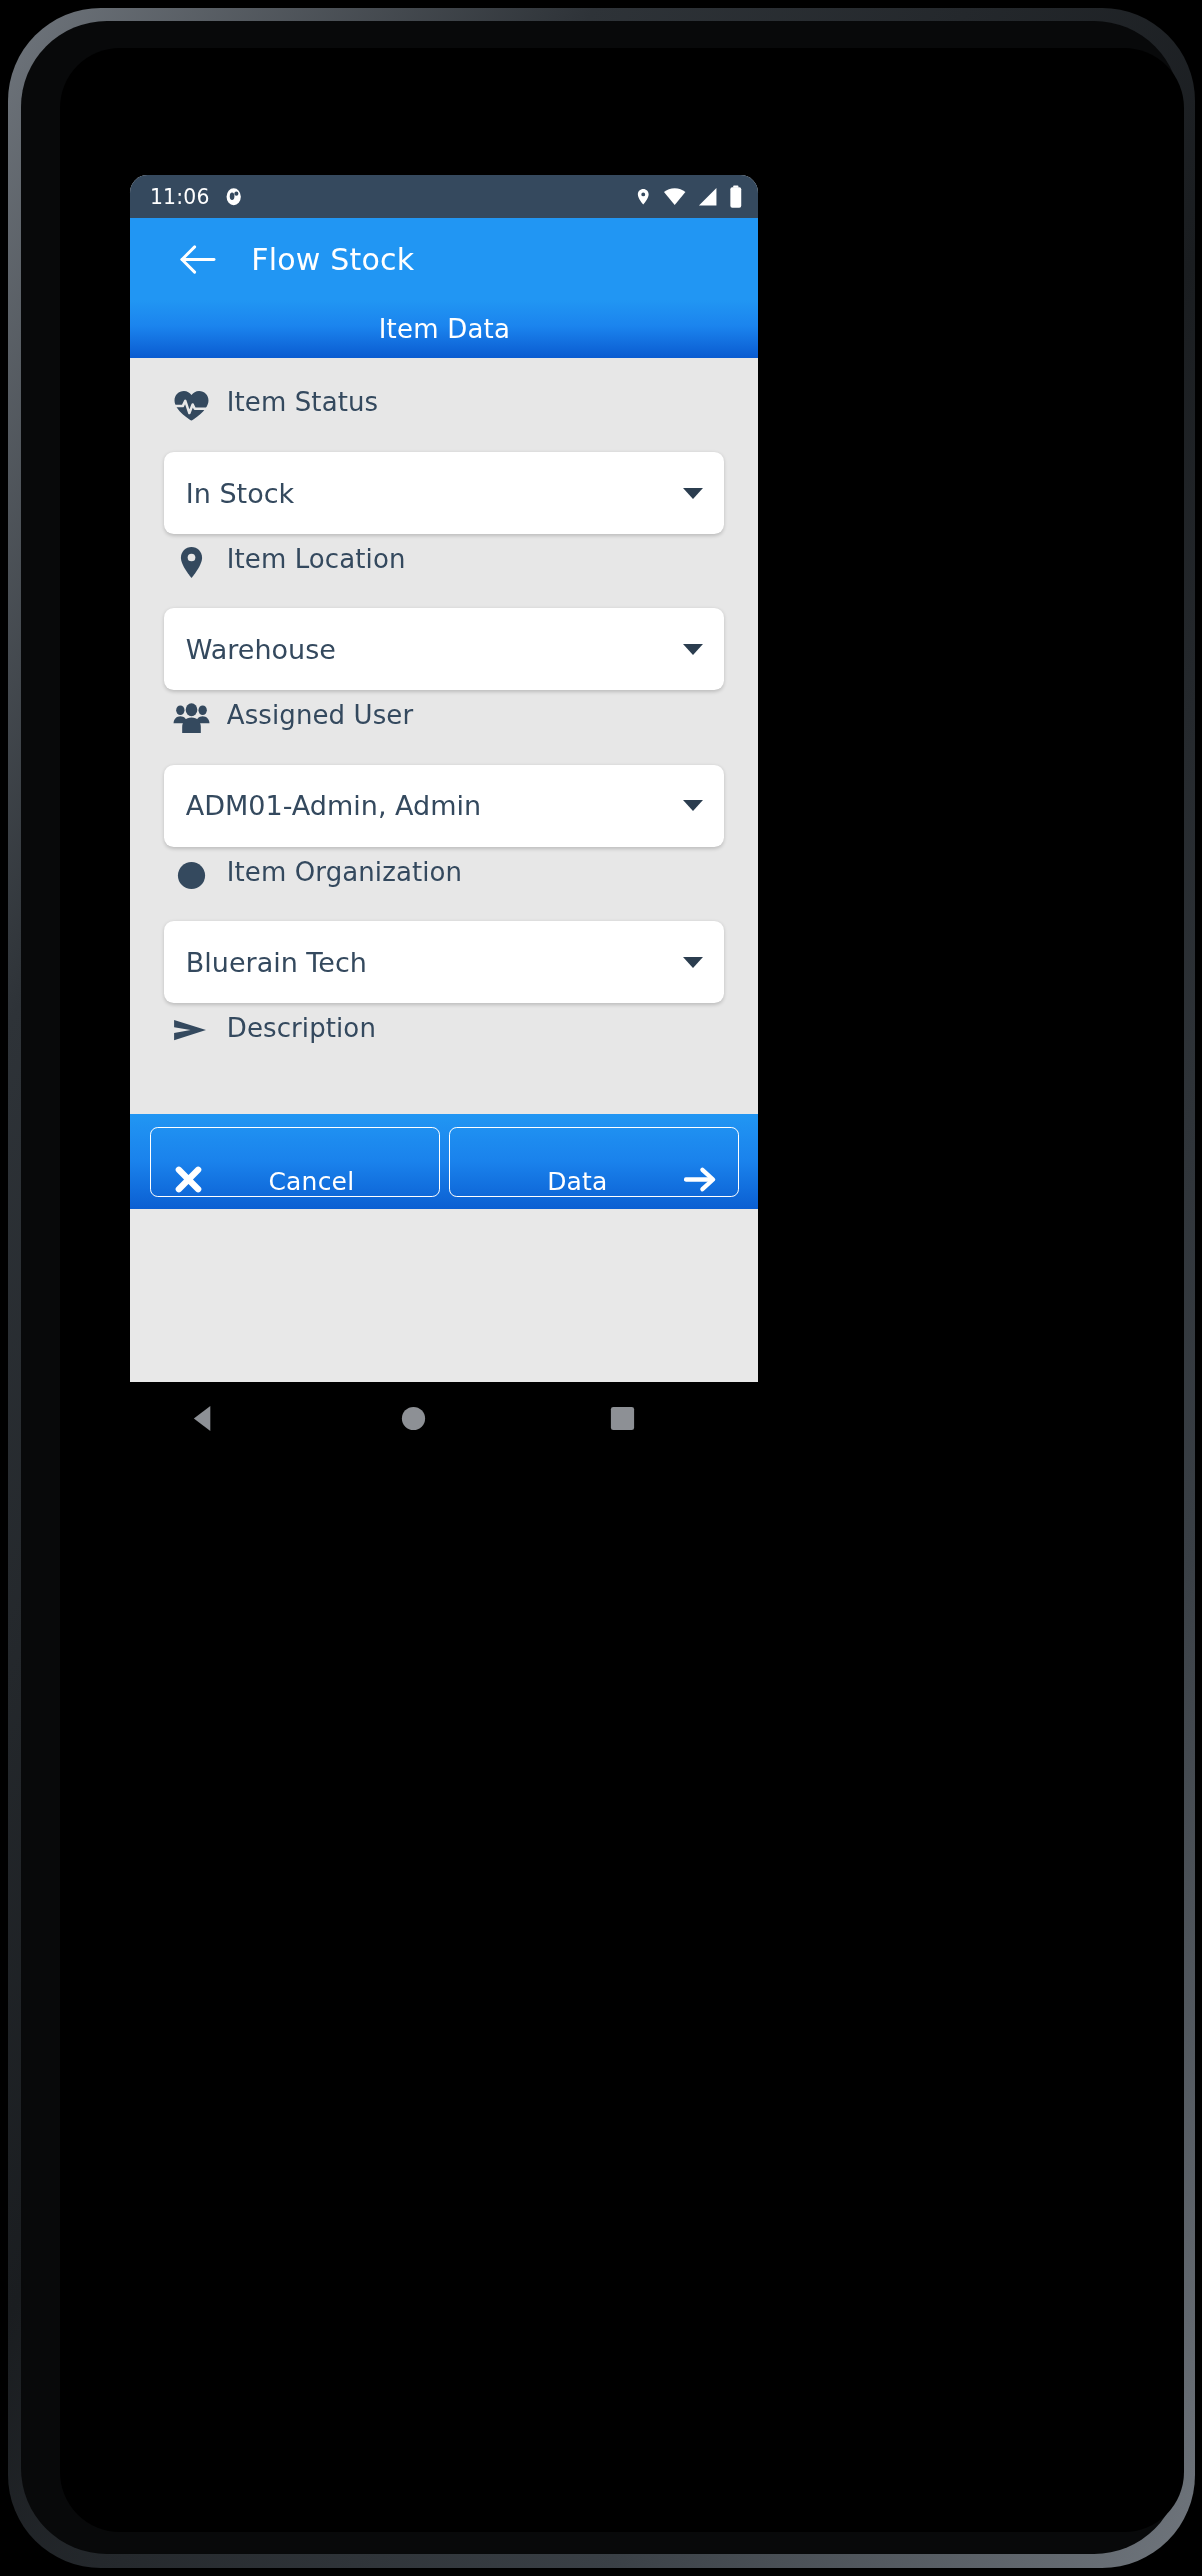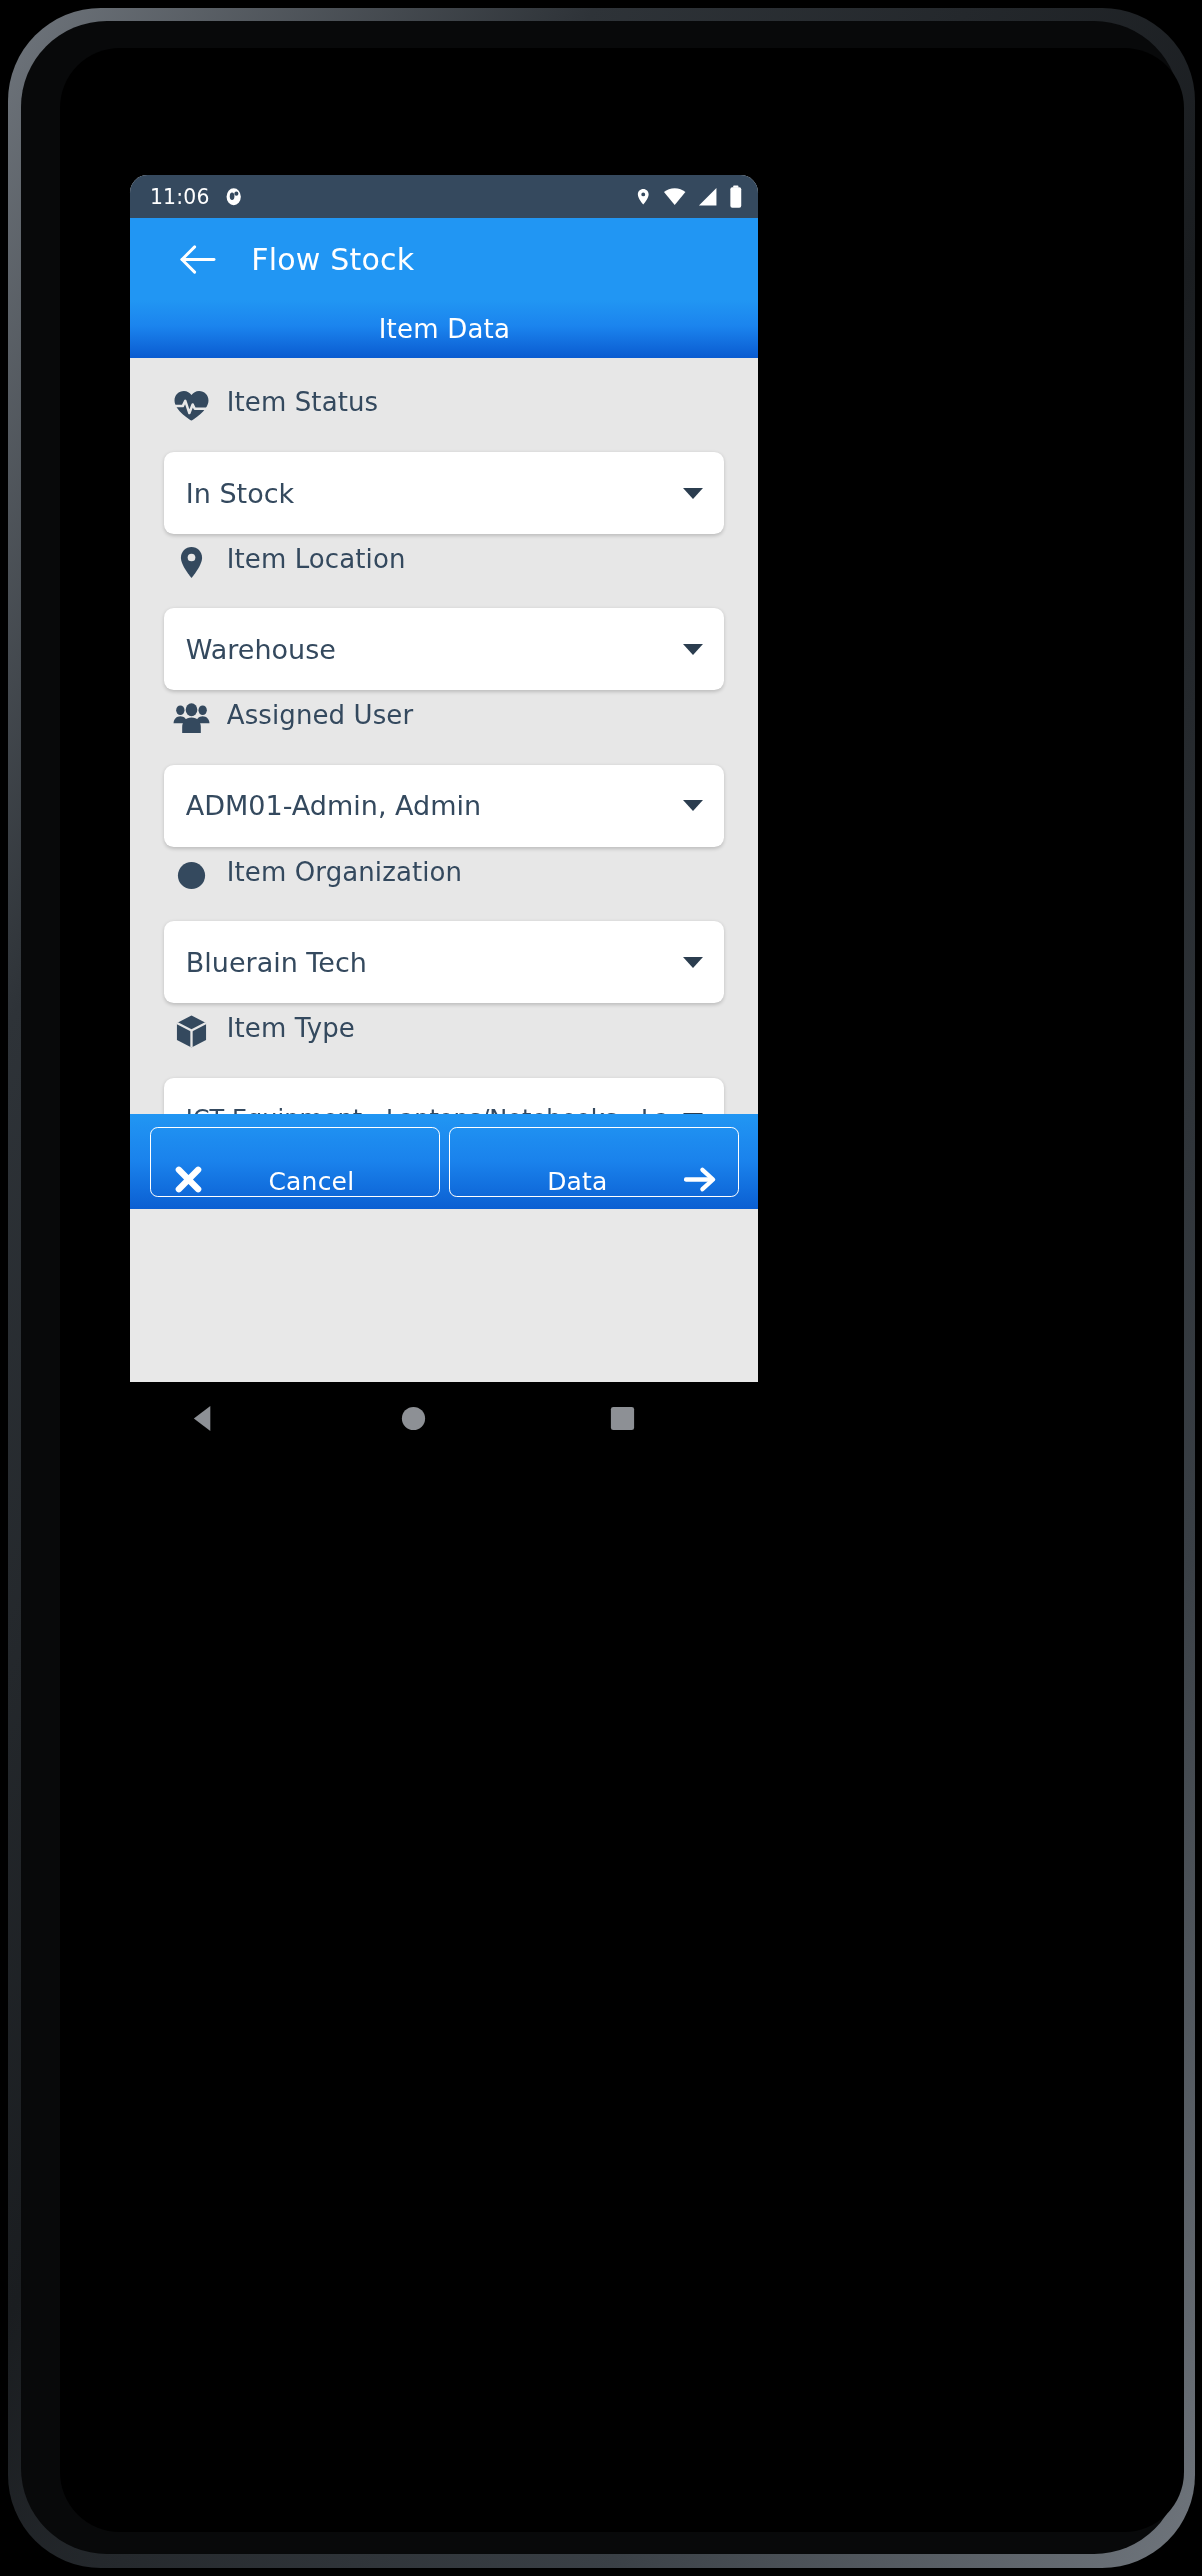--- a/index.html
+++ b/index.html
@@ -432,36 +432,20 @@
                 </svg>
               </span>
               <span class="field-label">Item Organization</span>
             </div>
             <div class="field-control">
               <span class="field-value big">Bluerain Tech</span>
               <span class="caret"></span>
             </div>
           </div>
 
-          <div class="field-group">
-            <div class="field-label-row">
-              <span class="field-icon">
-                <svg width="33" height="35" viewBox="0 0 34 36">
-                  <path d="M17 1.5 32 9.2v17.6L17 34.5 2 26.8V9.2z" fill="#34495e"></path>
-                  <path d="M2 9.2 17 17l15-7.8" fill="none" stroke="#e7e7e7" stroke-width="2.4" stroke-linejoin="round"></path>
-                  <path d="M17 17v17.5" fill="none" stroke="#e7e7e7" stroke-width="2.4"></path>
-                </svg>
-              </span>
-              <span class="field-label">Item Type</span>
-            </div>
-            <div class="field-control">
-              <span class="field-value">ICT Equipment - Laptops/Notebooks - Laptop</span>
-              <span class="caret"></span>
-            </div>
-          </div>
 
           <div class="field-group">
             <div class="field-label-row">
               <span class="field-icon">
                 <svg width="37" height="29" viewBox="0 0 38 30">
                   <path d="M1 3 L34 13.5 L1 24 L1 16.5 L18 13.5 L1 10.5 Z" fill="#34495e"></path>
                 </svg>
               </span>
               <span class="field-label">Description</span>
             </div>

